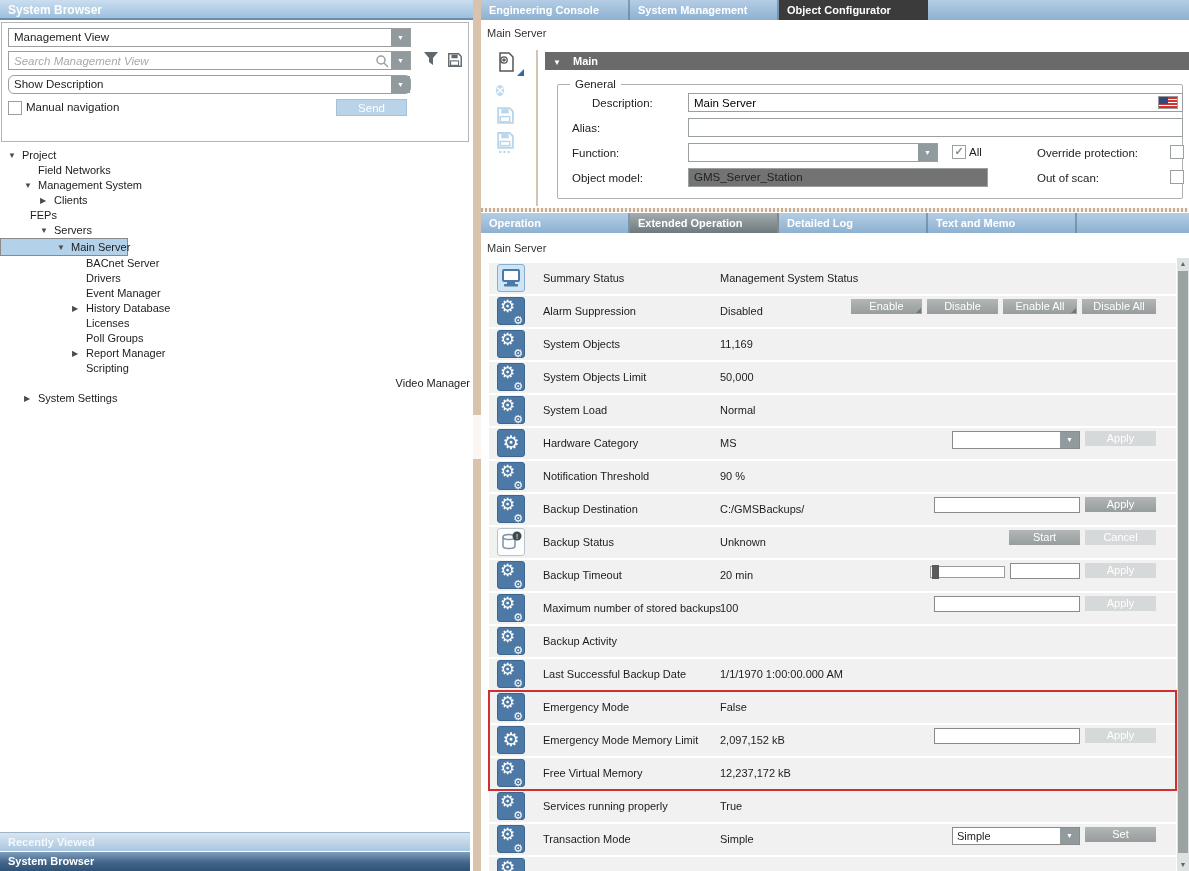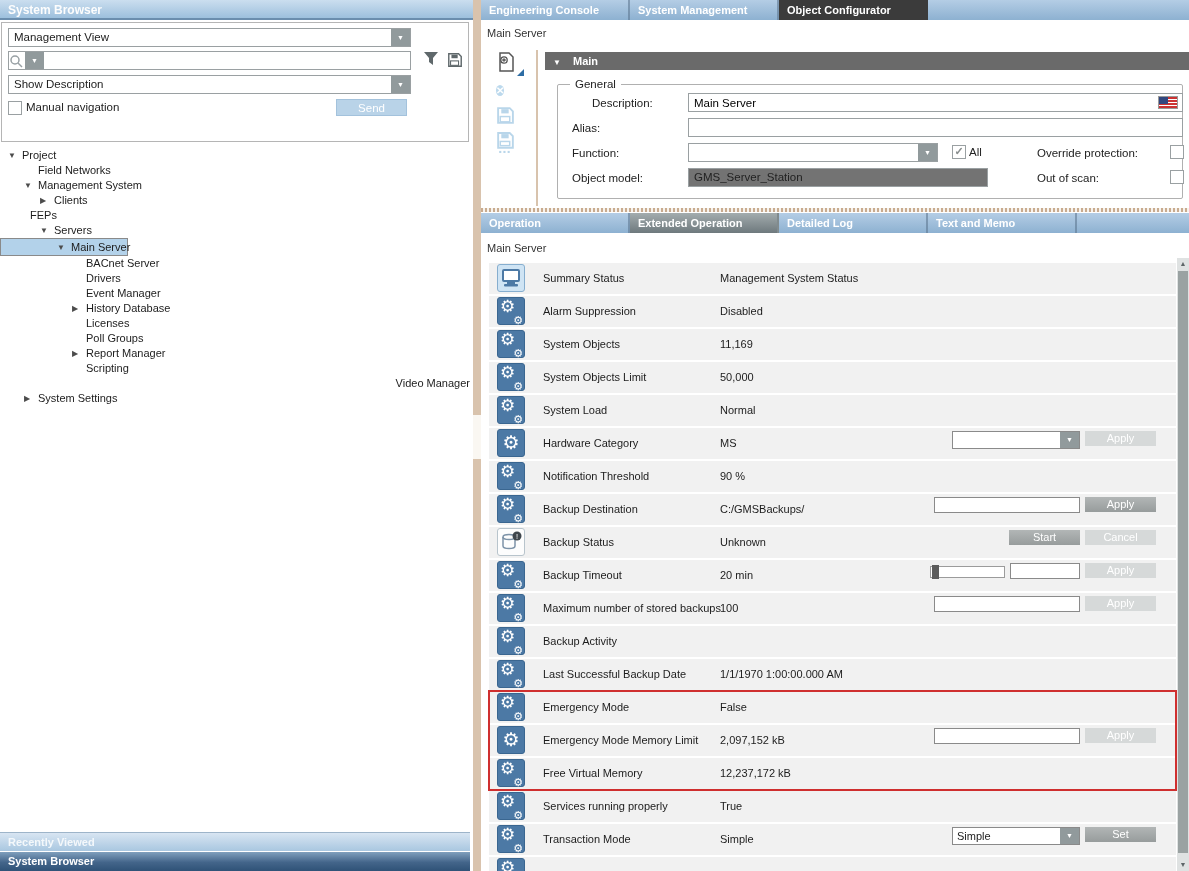--- a/index.html
+++ b/index.html
@@ -83,36 +83,37 @@
   <div id="lp-header" class="abs">System Browser</div>
 
   <div id="lp-controls" class="abs"></div>
 
   <div class="field-wrap" style="left:8px;top:28px;width:403px;">
     <div class="field-text">Management View</div>
     <div class="dd-btn">▼</div>
   </div>
 
   <div class="field-wrap" style="left:8px;top:51px;width:403px;">
+    <input class="txt" placeholder="Search Management View" style="">
     <span style="flex:none;width:16px;padding-top:2px;"><svg width="14" height="14" viewBox="0 0 14 14">
           <circle cx="6" cy="6" r="4" fill="none" stroke="#98a0a4" stroke-width="1.5"></circle>
           <line x1="9" y1="9" x2="13" y2="13" stroke="#98a0a4" stroke-width="1.5"></line>
         </svg></span>
     <div class="dd-btn">▼</div>
   </div>
   <span class="toolicon" style="left:424px;top:52px;"><svg width="15" height="14" viewBox="0 0 15 14">
         <path d="M0 0 h14 l-5 6 v7 l-4 -3 v-4 z" fill="#5f686b"></path>
       </svg></span>
   <span class="toolicon" style="left:447px;top:52px;"><svg width="16" height="16" viewBox="0 0 18 18">
         <path d="M2 2 h11 l3 3 v11 h-14 z" fill="none" stroke="#5f686b" stroke-width="1.6"></path>
         <rect x="5" y="3" width="7" height="4" fill="#5f686b"></rect>
         <rect x="4" y="10" width="9" height="5" fill="none" stroke="#5f686b" stroke-width="1.2"></rect>
       </svg></span>
 
-  <div class="field-wrap" style="left:8px;top:75px;width:403px;">
+  <div class="field-wrap" style="left:8px;top:75px;width:403px;border-radius:6px;">
     <div class="field-text">Show Description</div>
     <div class="dd-btn">▼</div>
   </div>
 
   <div class="cb" id="cb-manual" style="left:8px;top:101px;"></div>
   <div class="cb-label" style="left:26px;top:101px;">Manual navigation</div>
   <div id="send-btn" class="abs" style="top:99px;">Send</div>
 
   <div id="tree" class="abs">
       <div class="tree-row" style="padding-left: 8px;">
@@ -281,20 +282,26 @@
         <div class="plabel">Summary Status</div>
         <div class="pvalue">Management System Status</div>
       </div>
       <div class="prow" style="top: 38px;">
         <div class="tile tile-blue">
           <span class="g-big">⚙</span>
           <span class="g-small">⚙</span>
         </div>
         <div class="plabel">Alarm Suppression</div>
         <div class="pvalue">Disabled</div>
+        <div class="controls">
+          <div class="btn">Enable<span class="fold"></span></div>
+          <div class="btn">Disable</div>
+          <div class="btn wide">Enable All<span class="fold"></span></div>
+          <div class="btn wide">Disable All</div>
+        </div>
       </div>
       <div class="prow" style="top: 71px;">
         <div class="tile tile-blue">
           <span class="g-big">⚙</span>
           <span class="g-small">⚙</span>
         </div>
         <div class="plabel">System Objects</div>
         <div class="pvalue">11,169</div>
       </div>
       <div class="prow" style="top: 104px;">

